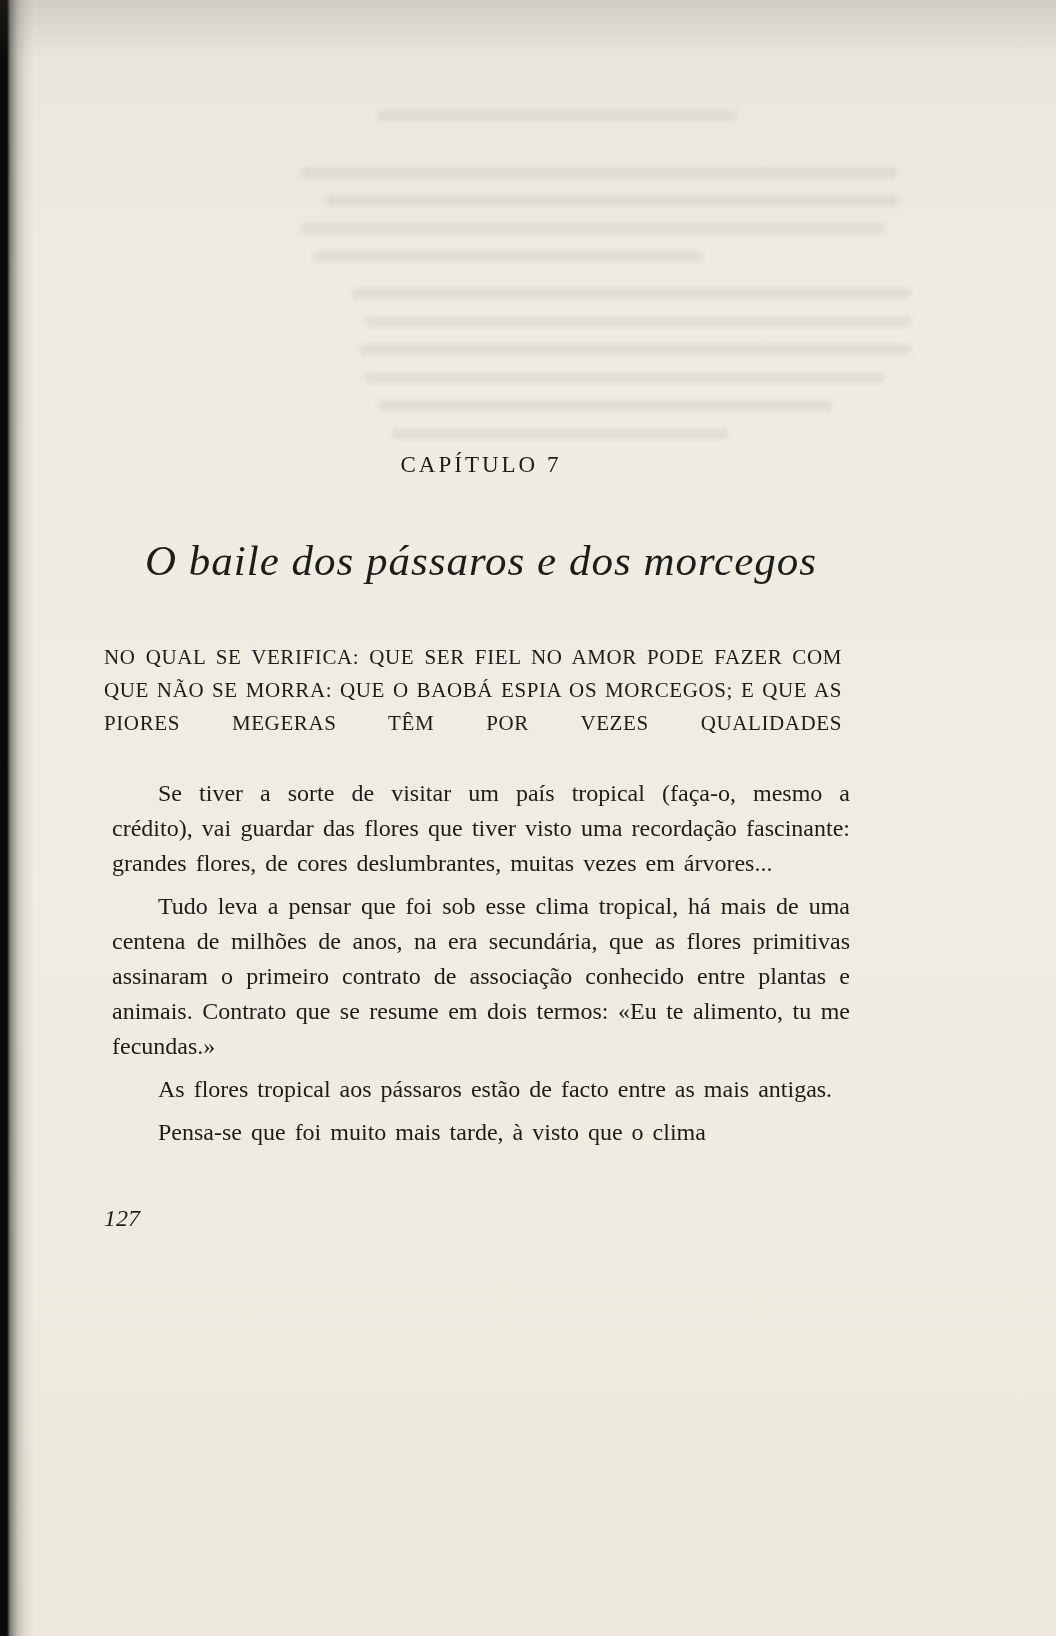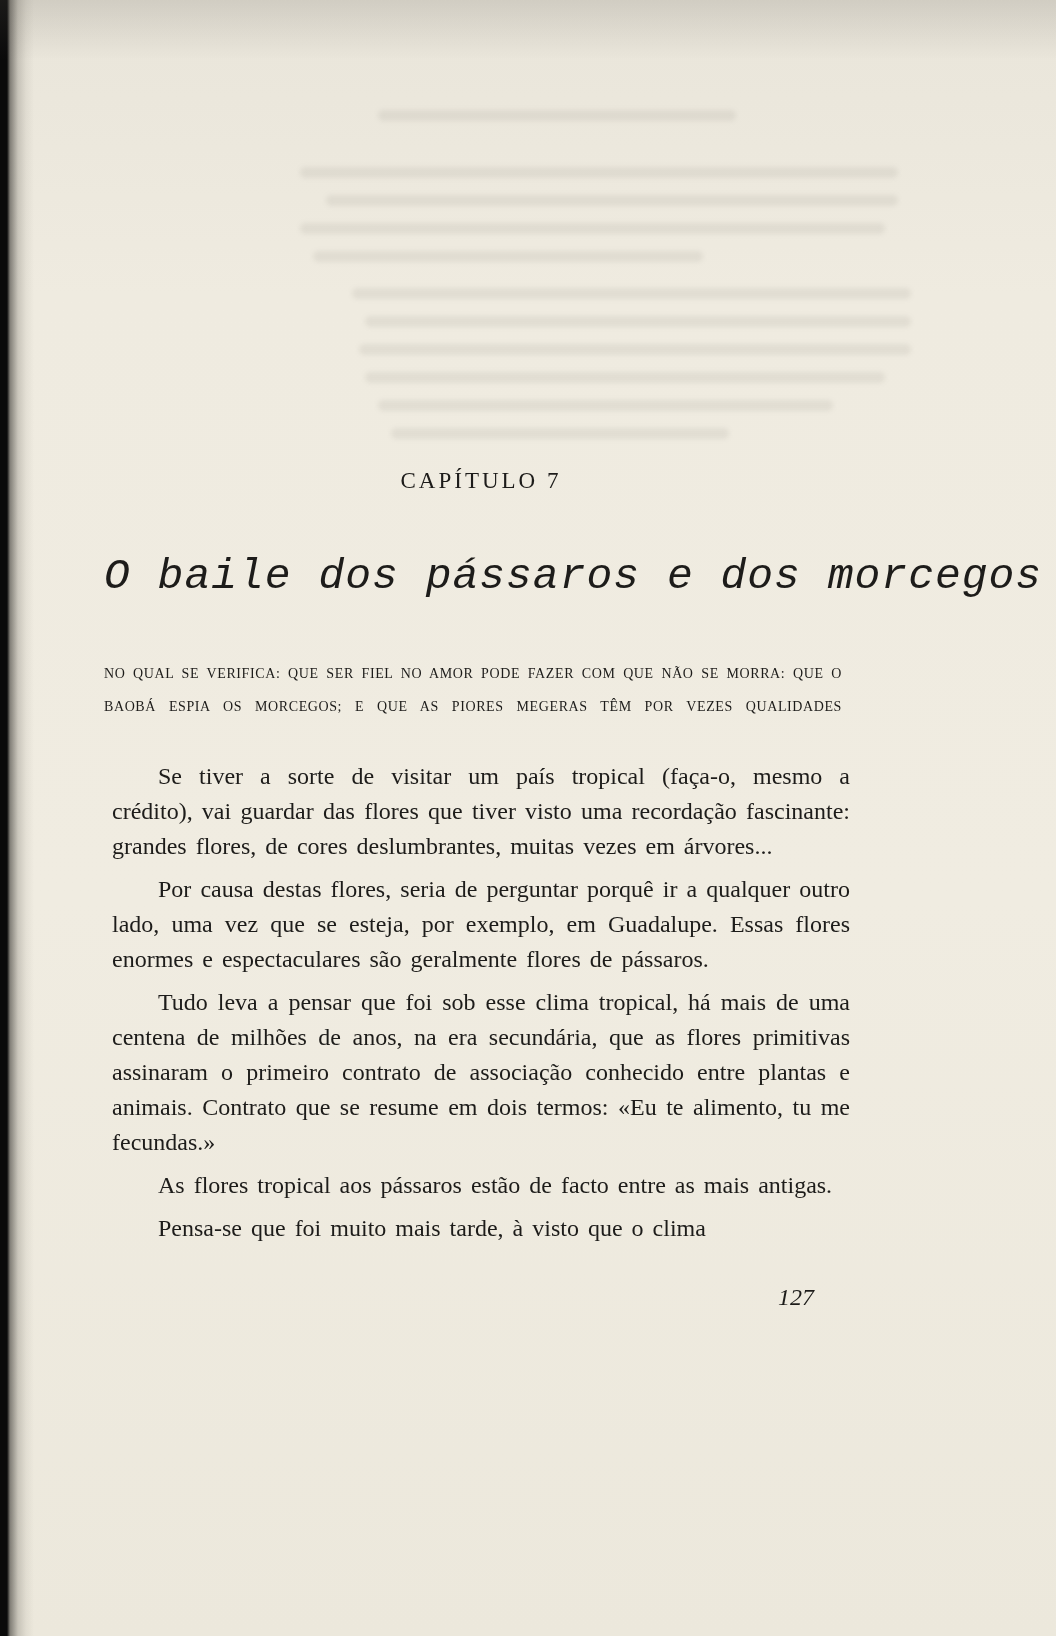--- a/index.html
+++ b/index.html
@@ -64,57 +64,56 @@
   .bleed > div:nth-child(10){ width: 70%; margin-left: 12%; }
   .bleed > div:nth-child(11){ width: 52%; margin-left: 14%; }
 
   .content {
     position: absolute;
     left: 104px;
     top: 452px;
     width: 754px;
   }
   .chapter-label {
-    margin: 16px 0 58px 0;
+    margin: 0 0 58px 0;
     font-size: 23px;
     font-weight: normal;
     text-align: center;
     letter-spacing: 3px;
   }
   .chapter-title {
     margin: 0 0 56px 0;
     font-size: 43px;
     font-weight: normal;
     font-style: italic;
     text-align: center;
     letter-spacing: 1px;
     white-space: nowrap;
-    font-family: Liberation Mono, monospace;
   }
   .epigraph {
     margin: 0 16px 36px 0;
-    font-size: 14px;
+    font-size: 21px;
     line-height: 33px;
     letter-spacing: 0.6px;
     word-spacing: 2px;
     text-align: justify;
     text-align-last: justify;
   }
   .body-text p {
     margin: 8px;
     font-size: 24px;
     line-height: 35px;
     text-align: justify;
     text-indent: 46px;
     word-spacing: 3px;
   }
   .page-number {
-    margin-top: 38px;
+    margin-top: 55px;
     padding-right: 44px;
-    text-align: right;
+    text-align: left;
     font-size: 24px;
     font-style: italic;
   }
 </style>
 </head>
 <body>
 
 <div class="page">
 
   <div class="binding-edge"></div>
@@ -136,21 +135,20 @@
 
   <div class="content">
     <h2 class="chapter-label">CAPÍTULO 7</h2>
 
     <h1 class="chapter-title">O baile dos pássaros e dos morcegos</h1>
 
     <p class="epigraph">NO QUAL SE VERIFICA: QUE SER FIEL NO AMOR PODE FAZER COM QUE NÃO SE MORRA: QUE O BAOBÁ ESPIA OS MORCEGOS; E QUE AS PIORES MEGERAS TÊM POR VEZES QUALIDADES</p>
 
     <div class="body-text">
       <p>Se tiver a sorte de visitar um país tropical (faça-o, mesmo a crédito), vai guardar das flores que tiver visto uma recordação fascinante: grandes flores, de cores deslumbrantes, muitas vezes em árvores...</p>
-      <p>Por causa destas flores, seria de perguntar porquê ir a qualquer outro lado, uma vez que se esteja, por exemplo, em Guadalupe. Essas flores enormes e espectaculares são geralmente flores de pássaros.</p>
       <p>Tudo leva a pensar que foi sob esse clima tropical, há mais de uma centena de milhões de anos, na era secundária, que as flores primitivas assinaram o primeiro contrato de associação conhecido entre plantas e animais. Contrato que se resume em dois termos: «Eu te alimento, tu me fecundas.»</p>
       <p>As flores tropical aos pássaros estão de facto entre as mais antigas.</p>
       <p>Pensa-se que foi muito mais tarde, à visto que o clima</p>
     </div>
 
     <div class="page-number">127</div>
   </div>
 
 </div>
 

